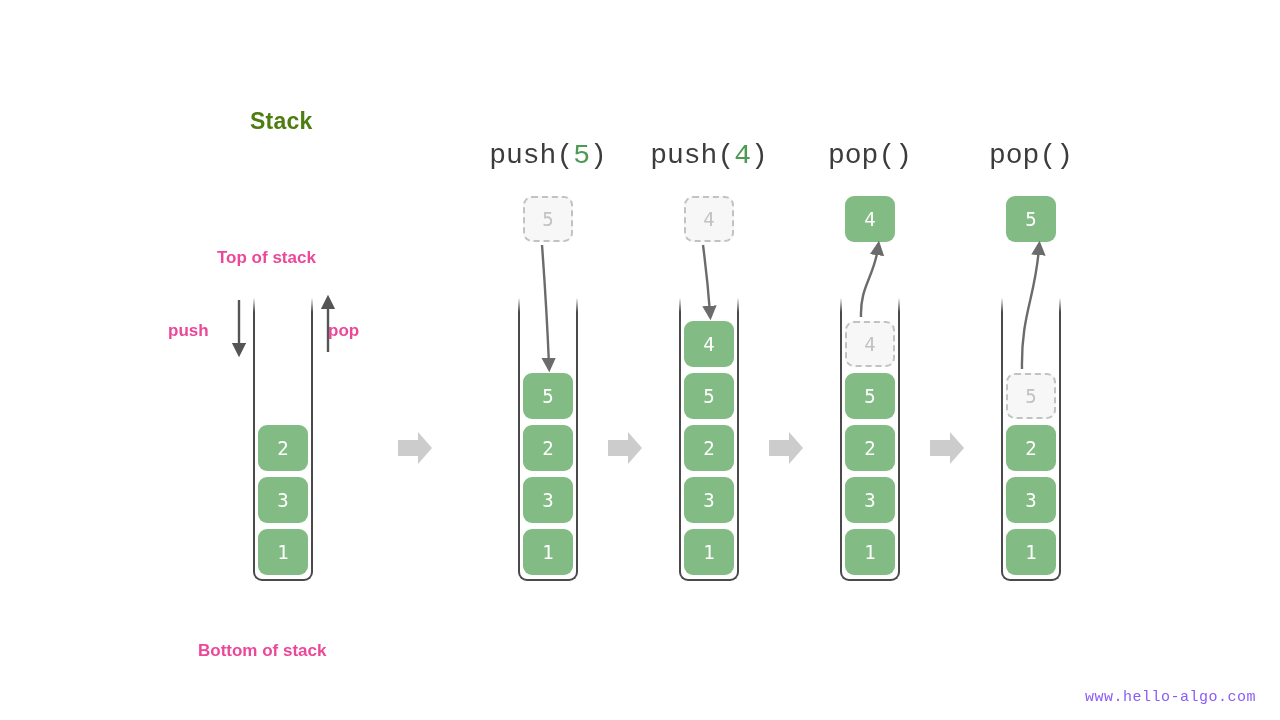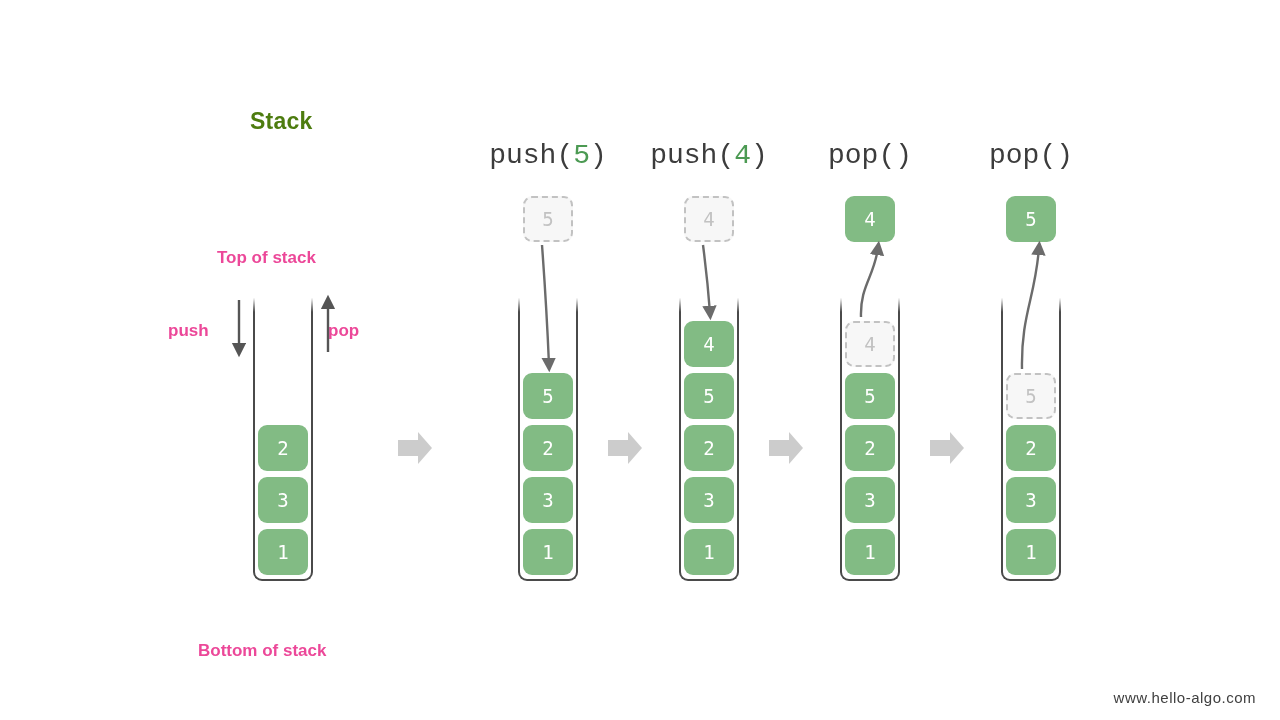--- a/index.html
+++ b/index.html
@@ -71,23 +71,23 @@
     margin-left: -100px;
   }
   .op-header .num {
     color: #4c9a53;
   }
 
   .watermark {
     position: absolute;
     right: 24px;
     bottom: 14px;
-    font-family: Liberation Sans, sans-serif;
+    font-family: Liberation Mono, monospace;
     font-size: 15px;
-    color: #404040;
+    color: #8b5cf6;
     letter-spacing: 0.5px;
     white-space: nowrap;
   }
 
   
   .stack-col {
     position: absolute;
     top: 0;
     width: 0;
     height: 720px;

